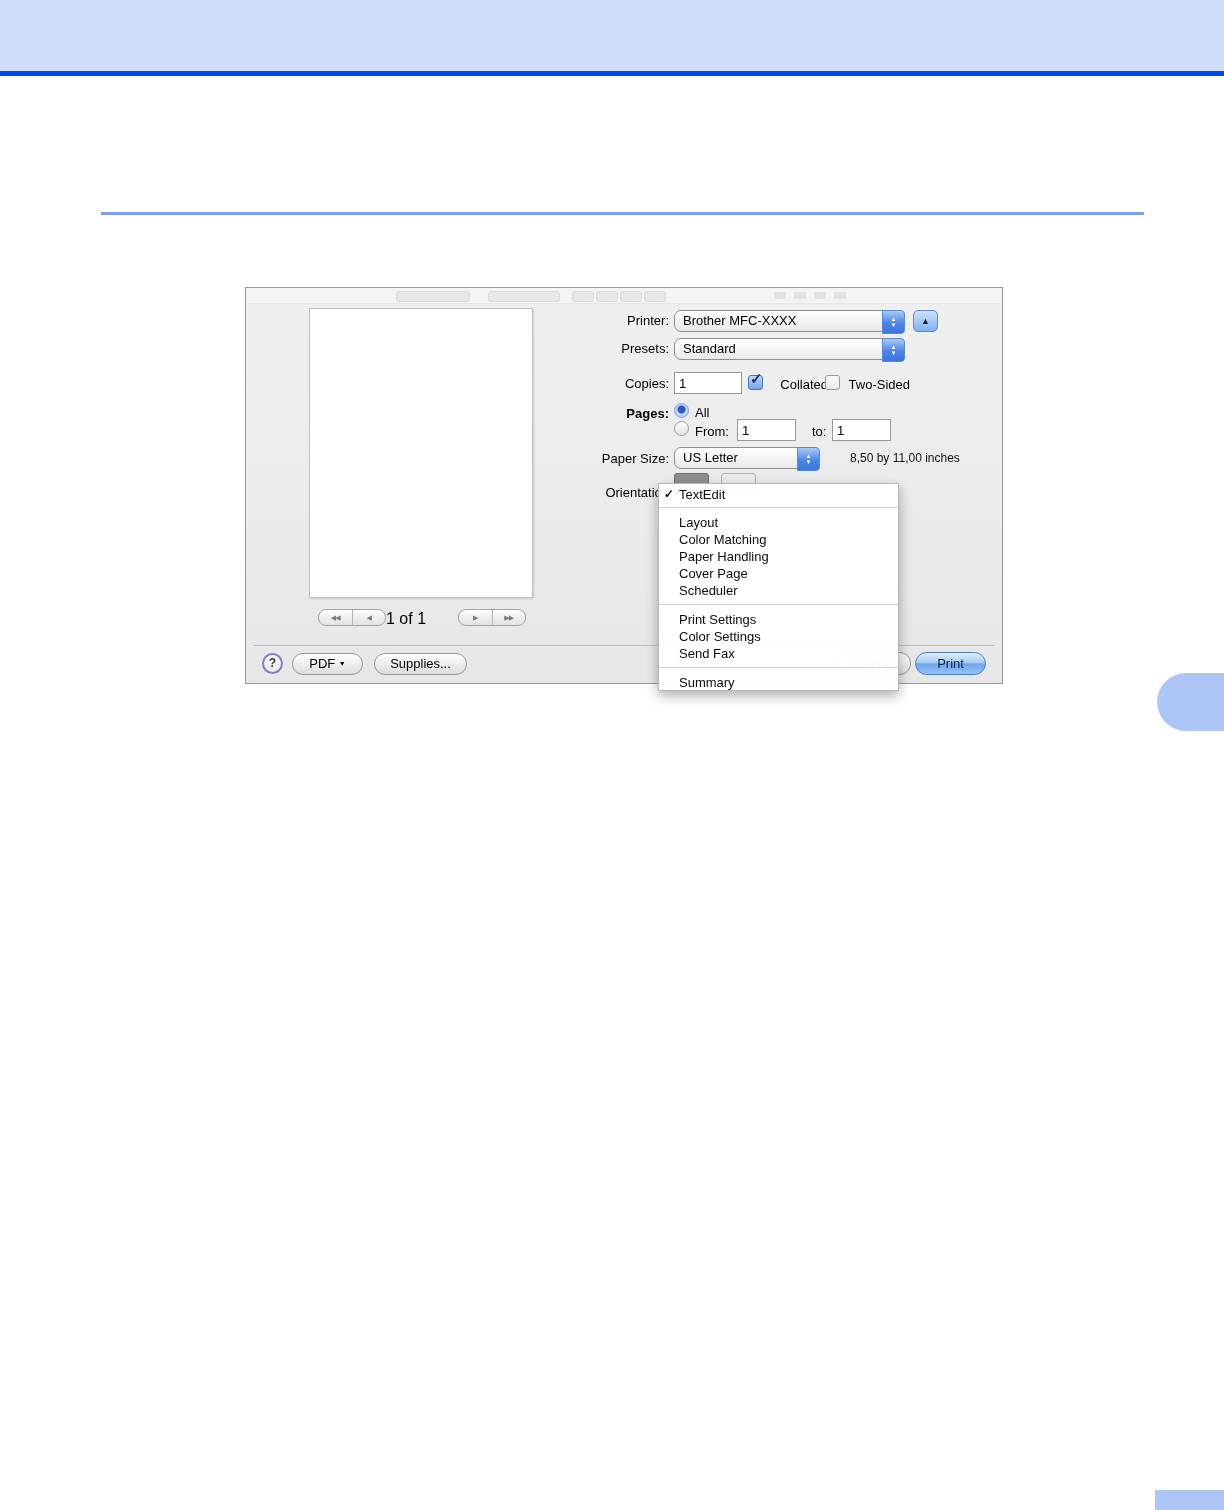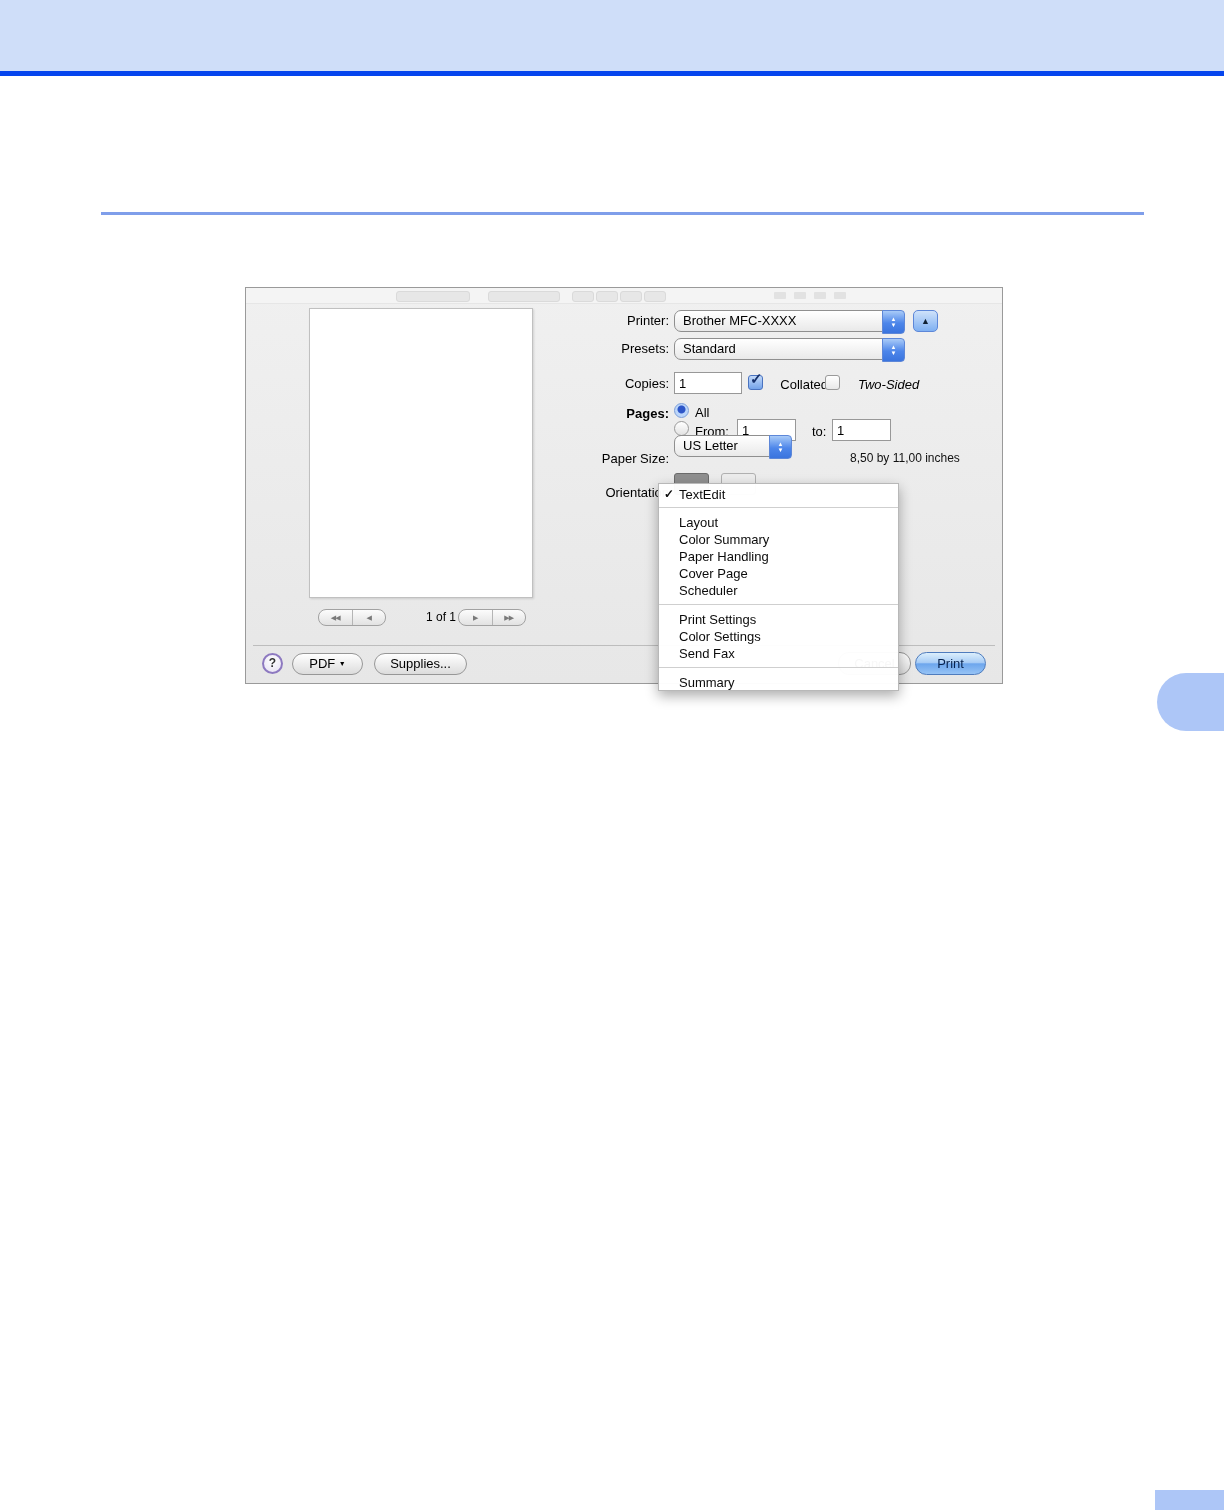--- a/index.html
+++ b/index.html
@@ -53,21 +53,21 @@
   .radio.sel{background:radial-gradient(circle at 50% 42%,#2d56c8 0 3.5px,#bcd6fa 4.5px);border:1px solid #7d9fd8;}
   .radio.unsel{background:linear-gradient(#ffffff,#e2e2e2);border:1px solid #9a9a9a;}
   .dim-note{position:absolute;font-size:12px;color:#111;}
   .orient-btn{position:absolute;width:35px;height:22px;box-sizing:border-box;border-radius:3px;}
   .orient-btn.sel{background:#8f8f8f;border:1px solid #6b6b6b;}
   .orient-btn.unsel{background:#ececec;border:1px solid #b0b0b0;}
 
   .pagegroup{position:absolute;top:321px;width:68px;height:17px;box-sizing:border-box;border:1px solid #a2a2a2;border-radius:8px;background:linear-gradient(#fcfcfc,#e2e2e2);display:flex;overflow:hidden;}
   .pagegroup .half{flex:1;display:flex;align-items:center;justify-content:center;font-size:7px;color:#7a7a7a;letter-spacing:-1px;}
   .pagegroup .half + .half{border-left:1px solid #b5b5b5;}
-  .pagecount{position:absolute;top:322px;left:140px;width:70px;text-align:right;font-size:12px;}
+  .pagecount{position:absolute;top:322px;left:140px;width:70px;text-align:left;font-size:16px;}
 
   .dlg-sep{position:absolute;left:7px;top:357px;width:742px;height:1px;background:#bdbdbd;}
 
   .help-btn{position:absolute;left:16px;top:365px;width:21px;height:21px;box-sizing:border-box;border-radius:50%;
     border:2px solid #8d79c0;background:radial-gradient(circle at 50% 35%,#ffffff,#e6e1f2);
     text-align:center;line-height:17px;font-size:12px;font-weight:bold;color:#333;}
   .pill{position:absolute;height:22px;box-sizing:border-box;border-radius:11px;border:1px solid #979797;
     background:linear-gradient(#ffffff,#dcdcdc);text-align:center;line-height:20px;font-size:13px;}
   .print-btn{position:absolute;left:669px;top:364px;width:71px;height:23px;box-sizing:border-box;border-radius:12px;
     border:1px solid #4f7cbd;background:linear-gradient(#dceffc 0%,#a9cdf6 45%,#6da6ed 52%,#96c3f5 100%);
@@ -131,33 +131,33 @@
     </span>
   </div>
 
   <div class="flabel" style="left:300px;top:88px;width:123px;">Copies:</div>
   <input class="tfield" style="left: 428px; top: 84px; width: 68px;" value="1">
   <span class="cb checked" style="left:502px;top:87px;">
     <span class="mark">✓</span>
   </span>
   <div class="flabel" style="left:522px;top:89px;width:60px;text-align:right;">Collated</div>
   <span class="cb unchecked" style="left:579px;top:87px;"></span>
-  <div class="flabel" style="left:612px;top:89px;width:80px;text-align:left;font-style:italic;">Two-Sided</div>
+  <div class="flabel" style="left:584px;top:89px;width:80px;text-align:right;">Two-Sided</div>
 
   <div class="flabel" style="left:300px;top:118px;width:123px;font-weight:bold;">Pages:</div>
   <span class="radio sel" style="left:428px;top:115px;"></span>
   <div class="flabel" style="left:449px;top:117px;width:40px;text-align:left;">All</div>
   <span class="radio unsel" style="left:428px;top:133px;"></span>
   <div class="flabel" style="left:449px;top:136px;width:42px;text-align:left;">From:</div>
   <input class="tfield" style="left: 491px; top: 131px; width: 59px;" value="1">
   <div class="flabel" style="left:566px;top:136px;width:20px;text-align:left;">to:</div>
   <input class="tfield" style="left: 586px; top: 131px; width: 59px;" value="1">
 
   <div class="flabel" style="left:300px;top:163px;width:123px;">Paper Size:</div>
-  <div class="popup" style="left:428px;top:147px;width:118px;">
+  <div class="popup" style="left:428px;top:159px;width:146px;">
     <span class="val">US Letter</span>
     <span class="cap">
       <span>▲</span>
       <span>▼</span>
     </span>
   </div>
   <div class="dim-note" style="left:588px;top:163px;margin-left:16px;">8,50 by 11,00 inches</div>
 
   <div class="flabel" style="left:280px;top:197px;width:143px;">Orientation</div>
   <div class="orient-btn sel" style="left:428px;top:185px;"></div>
@@ -193,21 +193,21 @@
   </div>
 </div>
 
 <div class="menu">
   <div class="menu-item app">
     <span class="chk">✓</span>
     <span>TextEdit</span>
   </div>
   <div class="menu-sep"></div>
   <div class="menu-item"><span>Layout</span></div>
-  <div class="menu-item"><span>Color Summary</span></div>
+  <div class="menu-item"><span>Color Matching</span></div>
   <div class="menu-item"><span>Paper Handling</span></div>
   <div class="menu-item"><span>Cover Page</span></div>
   <div class="menu-item"><span>Scheduler</span></div>
   <div class="menu-sep s2"></div>
   <div class="menu-item"><span>Print Settings</span></div>
   <div class="menu-item"><span>Color Settings</span></div>
   <div class="menu-item"><span>Send Fax</span></div>
   <div class="menu-sep s2"></div>
   <div class="menu-item"><span>Summary</span></div>
 </div>

